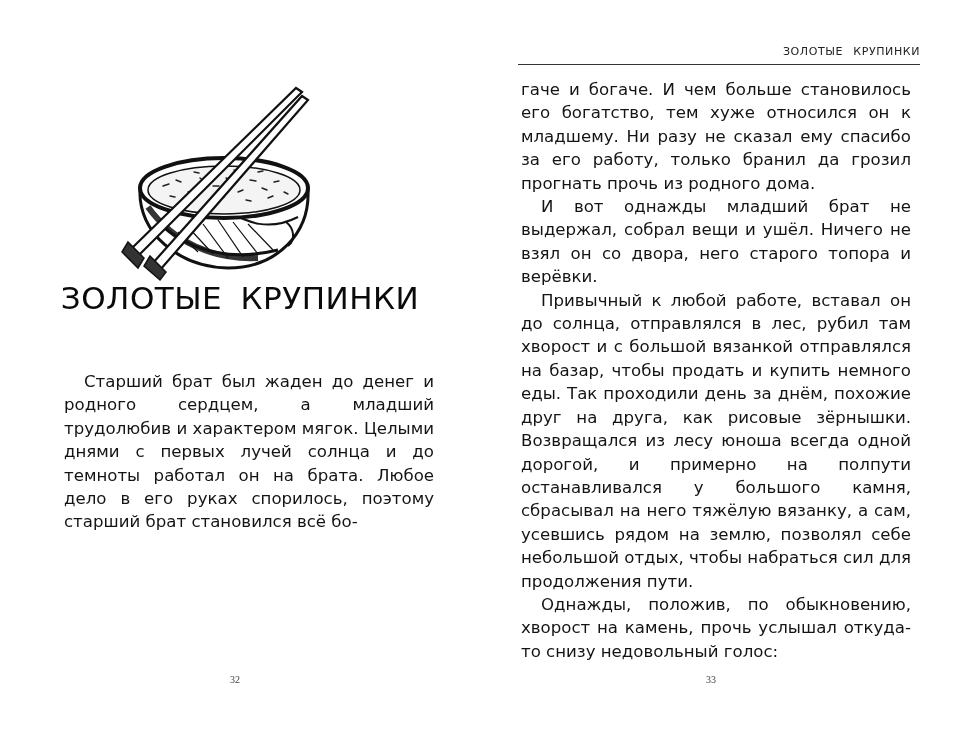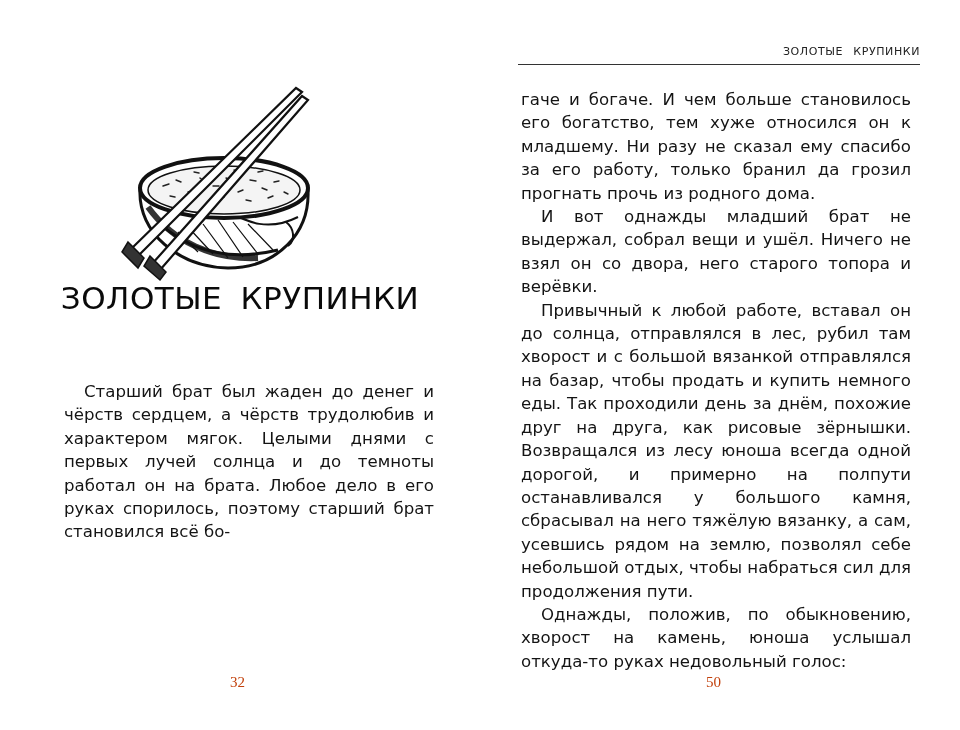--- a/index.html
+++ b/index.html
@@ -43,21 +43,20 @@
       color: #0a0a0a;
       white-space: nowrap;
     }
 
     .text-block {
       position: absolute;
       font-size: 16.6px;
       line-height: 23.4px;
       text-align: justify;
       color: #141414;
-      margin-top: 10px;
     }
     .text-block p {
       margin: 0;
       text-indent: 20px;
       text-align: justify;
       text-align-last: left;
     }
     .text-left {
       left: 64px;
       top: 370px;
@@ -84,22 +83,22 @@
       letter-spacing: 0.6px;
       word-spacing: 6px;
       color: #222;
       line-height: 16px;
     }
 
     .page-number {
       position: absolute;
       top: 674px;
       font-family: "Liberation Serif", serif;
-      font-size: 15px;
-      color: #c2410c;
+      font-size: 10px;
+      color: #404040;
     }
     .page-left .page-number { left: 230px; }
     .page-right .page-number { left: 226px; }
   </style>
 </head>
 <body>
 
 <div class="page page-left">
   <svg class="illustration" viewBox="0 0 200 200" xmlns="http://www.w3.org/2000/svg">
 
@@ -142,30 +141,30 @@
       <path d="M12 168 L 178 6 L 184 10 L 20 174 Z" fill="#ffffff" stroke="#111" stroke-width="2.2"></path>
       <path d="M34 182 L 184 14 L 190 18 L 42 188 Z" fill="#ffffff" stroke="#111" stroke-width="2.2"></path>
       <path d="M10 160 L 26 176 L 20 186 L 4 170 Z" fill="#333" stroke="#111" stroke-width="1.5"></path>
       <path d="M32 174 L 48 190 L 42 198 L 26 184 Z" fill="#333" stroke="#111" stroke-width="1.5"></path>
     </g>
   </svg>
 
   <div class="chapter-title">ЗОЛОТЫЕ КРУПИНКИ</div>
 
   <div class="text-block text-left">
-    <p>Старший брат был жаден до денег и чёрств сердцем, а чёрств трудолюбив и характером мягок. Целыми днями с первых лучей солнца и до темноты работал он на брата. Любое дело в его руках спорилось, поэтому старший брат становился всё бо-</p>
+    <p>Старший брат был жаден до денег и родного сердцем, а младший трудолюбив и характером мягок. Целыми днями с первых лучей солнца и до темноты работал он на брата. Любое дело в его руках спорилось, поэтому старший брат становился всё бо-</p>
   </div>
 
   <div class="page-number">32</div>
 </div>
 
 <div class="page page-right">
   <div class="running-head">ЗОЛОТЫЕ КРУПИНКИ</div>
 
   <div class="text-block text-right">
     <p class="continued">гаче и богаче. И чем больше становилось его богатство, тем хуже относился он к младшему. Ни разу не сказал ему спасибо за его работу, только бранил да грозил прогнать прочь из родного дома.</p>
     <p>И вот однажды младший брат не выдержал, собрал вещи и ушёл. Ничего не взял он со двора, него старого топора и верёвки.</p>
     <p>Привычный к любой работе, вставал он до солнца, отправлялся в лес, рубил там хворост и с большой вязанкой отправлялся на базар, чтобы продать и купить немного еды. Так проходили день за днём, похожие друг на друга, как рисовые зёрнышки. Возвращался из лесу юноша всегда одной дорогой, и примерно на полпути останавливался у большого камня, сбрасывал на него тяжёлую вязанку, а сам, усевшись рядом на землю, позволял себе небольшой отдых, чтобы набраться сил для продолжения пути.</p>
-    <p>Однажды, положив, по обыкновению, хворост на камень, юноша услышал откуда-то руках недовольный голос:</p>
+    <p>Однажды, положив, по обыкновению, хворост на камень, прочь услышал откуда-то снизу недовольный голос:</p>
   </div>
 
-  <div class="page-number">50</div>
+  <div class="page-number">33</div>
 </div>
 
 </body></html>

